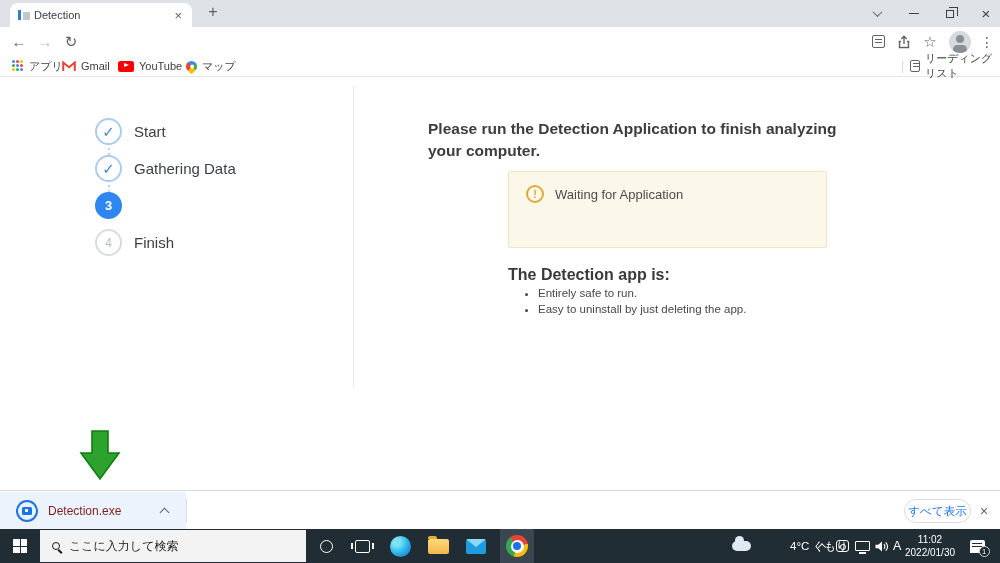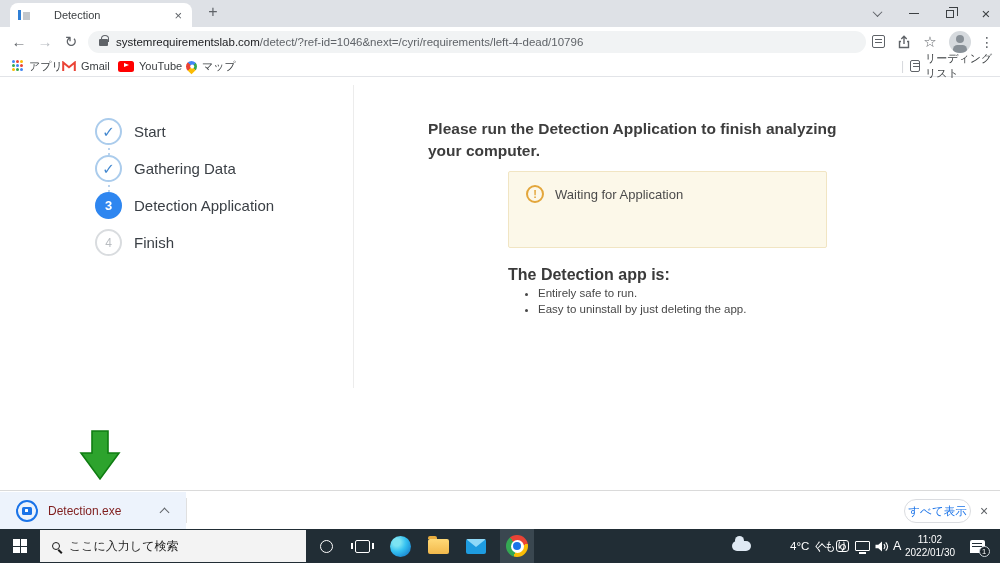--- a/index.html
+++ b/index.html
@@ -6,21 +6,21 @@
   html,body { width:1000px; height:563px; }
   body { font-family:"Liberation Sans","DejaVu Sans",sans-serif; background:#fff; position:relative; overflow:hidden; }
 
   
   .tabbar { position:absolute; top:0; left:0; width:1000px; height:27px; background:#dee1e6; }
   .tab { position:absolute; left:10px; top:3px; width:182px; height:24px; background:#fff; border-radius:8px 8px 0 0; display:flex; align-items:center; padding:0 8px; }
   .favicon { width:12px; height:12px; position:relative; flex:0 0 12px; }
   .favicon i { position:absolute; display:block; }
   .favicon .f1 { left:0; top:1px; width:3px; height:10px; background:#2f7fd6; }
   .favicon .f2 { left:5px; top:3px; width:7px; height:8px; background:#c3c7cc; }
-  .tab-title { font-size:11px; color:#3c4043; margin-left:24px; flex:1; white-space:nowrap; overflow:hidden; }
+  .tab-title { font-size:11px; color:#3c4043; margin-left:4px; flex:1; white-space:nowrap; overflow:hidden; }
   .tab-close { font-size:13px; color:#5f6368; padding:0 2px; cursor:default; }
   .newtab { position:absolute; left:202px; top:3px; font-size:16px; color:#5f6368; width:22px; text-align:center; }
   .winctl { position:absolute; top:0; height:27px; width:34px; display:flex; align-items:center; justify-content:center; color:#3c4043; }
   .chev { display:inline-block; width:7px; height:7px; border-right:1.6px solid #5f6368; border-bottom:1.6px solid #5f6368; }
   .chev.down { transform:rotate(45deg) translate(-1px,-1px); }
   .chev.up { transform:rotate(-135deg); }
   .min-glyph { display:inline-block; width:10px; height:1.5px; background:#3c4043; }
   .restore-glyph { display:inline-block; width:8px; height:8px; border:1.3px solid #3c4043; position:relative; }
   .restore-glyph:before { content:""; position:absolute; left:2px; top:-4px; width:8px; height:8px; border:1.3px solid #3c4043; border-left:none; border-bottom:none; }
   .close-glyph { font-size:15px; color:#3c4043; }
@@ -149,24 +149,20 @@
     </div>
   <div class="winctl" style="left:969px;">
       <span class="close-glyph">×</span>
     </div>
 </div>
 
 <div class="toolbar">
   <div class="navbtn" style="left:6px;">←</div>
   <div class="navbtn disabled" style="left:32px;">→</div>
   <div class="navbtn" style="left:58px;">↻</div>
-  <div class="urlbar">
-    <span class="lock"></span>
-    <span class="url"><span class="dom">systemrequirementslab.com</span><span class="path">/detect/?ref-id=1046&amp;next=/cyri/requirements/left-4-dead/10796</span></span>
-  </div>
   <div class="tbicon" style="left:866px;width:24px;">
       <span class="trans-ic"></span>
     </div>
   <div class="tbicon" style="left:892px;width:24px;font-size:13px;">
     <svg width="14" height="14" viewBox="0 0 14 14">
         <path d="M7 9 V1.5 M4.3 4 L7 1.3 L9.7 4 M4 6.5 H2.5 V12.5 H11.5 V6.5 H10" stroke="#5f6368" stroke-width="1.4" fill="none"></path>
       </svg>
   </div>
   <div class="tbicon" style="left:918px;width:24px;font-size:15px;">☆</div>
   <div class="tbicon" style="left:946px;width:28px;">
@@ -221,21 +217,20 @@
     <span class="step-label">Start</span>
   </div>
   <div class="connector" style="top:70px;"></div>
   <div class="step done" style="top:77px;">
     <span class="step-circle">✓</span>
     <span class="step-label">Gathering Data</span>
   </div>
   <div class="connector" style="top:107px;"></div>
   <div class="step active" style="top:114px;">
     <span class="step-circle">3</span>
-    <span class="step-label">Detection Application</span>
   </div>
   <div class="step pending" style="top:151px;">
     <span class="step-circle">4</span>
     <span class="step-label">Finish</span>
   </div>
 
   <div class="content-title">Please run the Detection Application to finish analyzing your computer.</div>
 
   <div class="alert">
     <span class="alert-ic">!</span>

